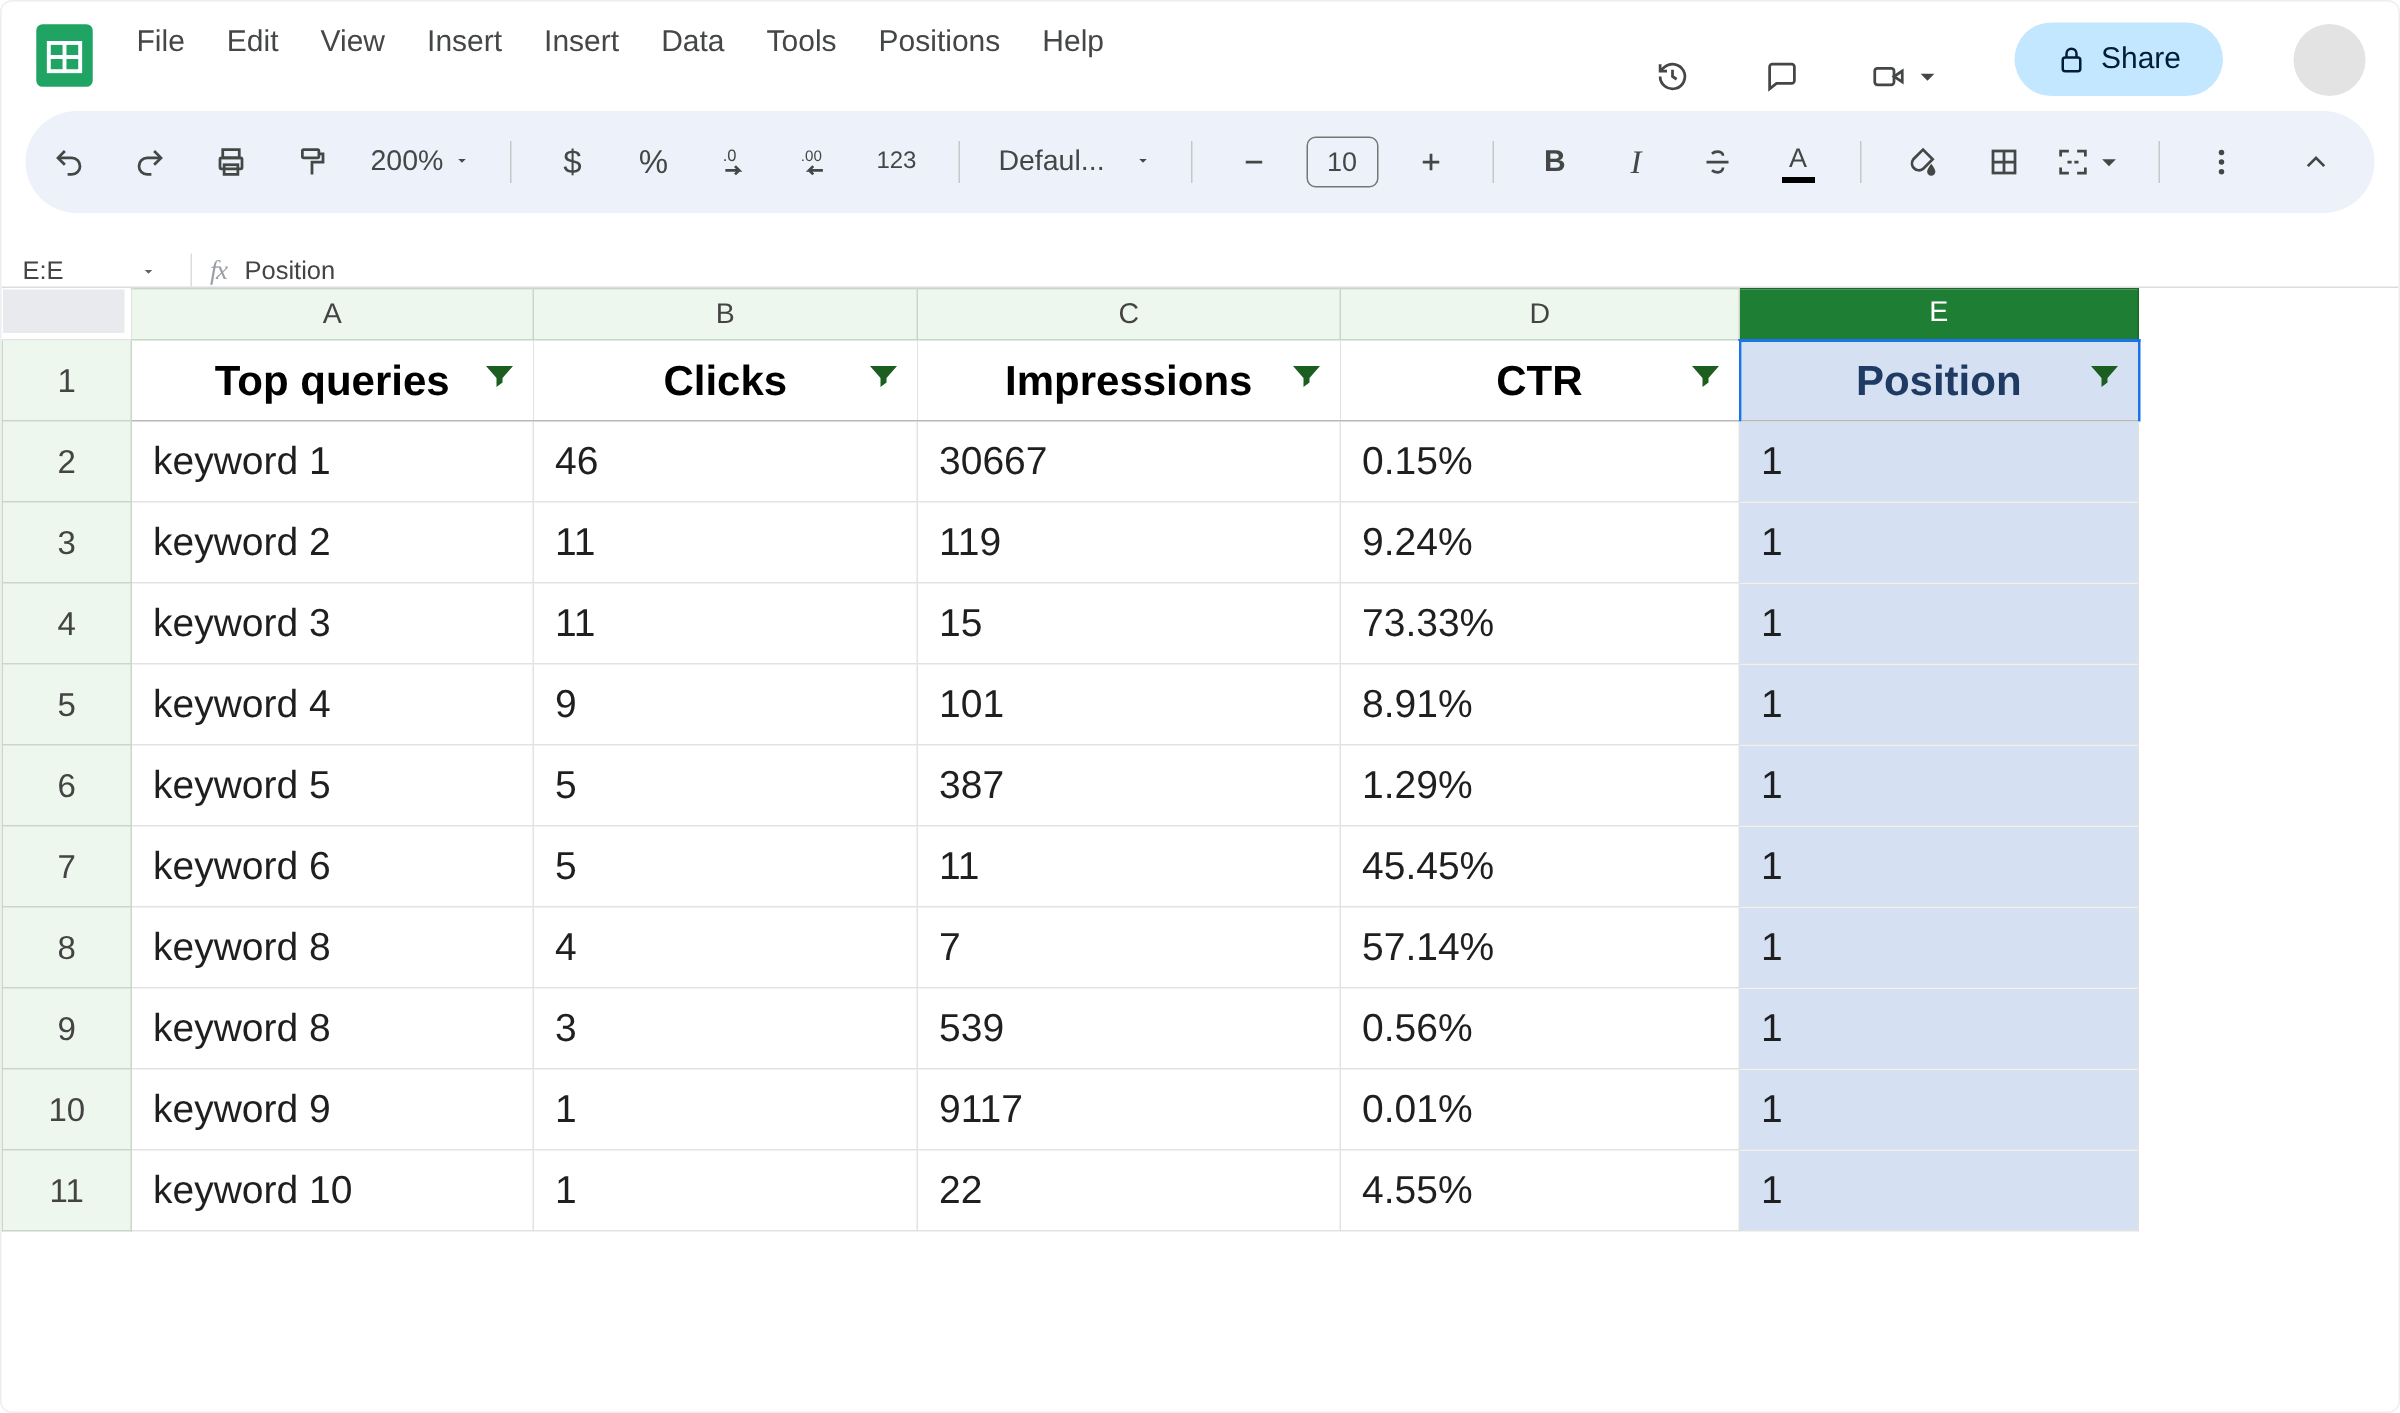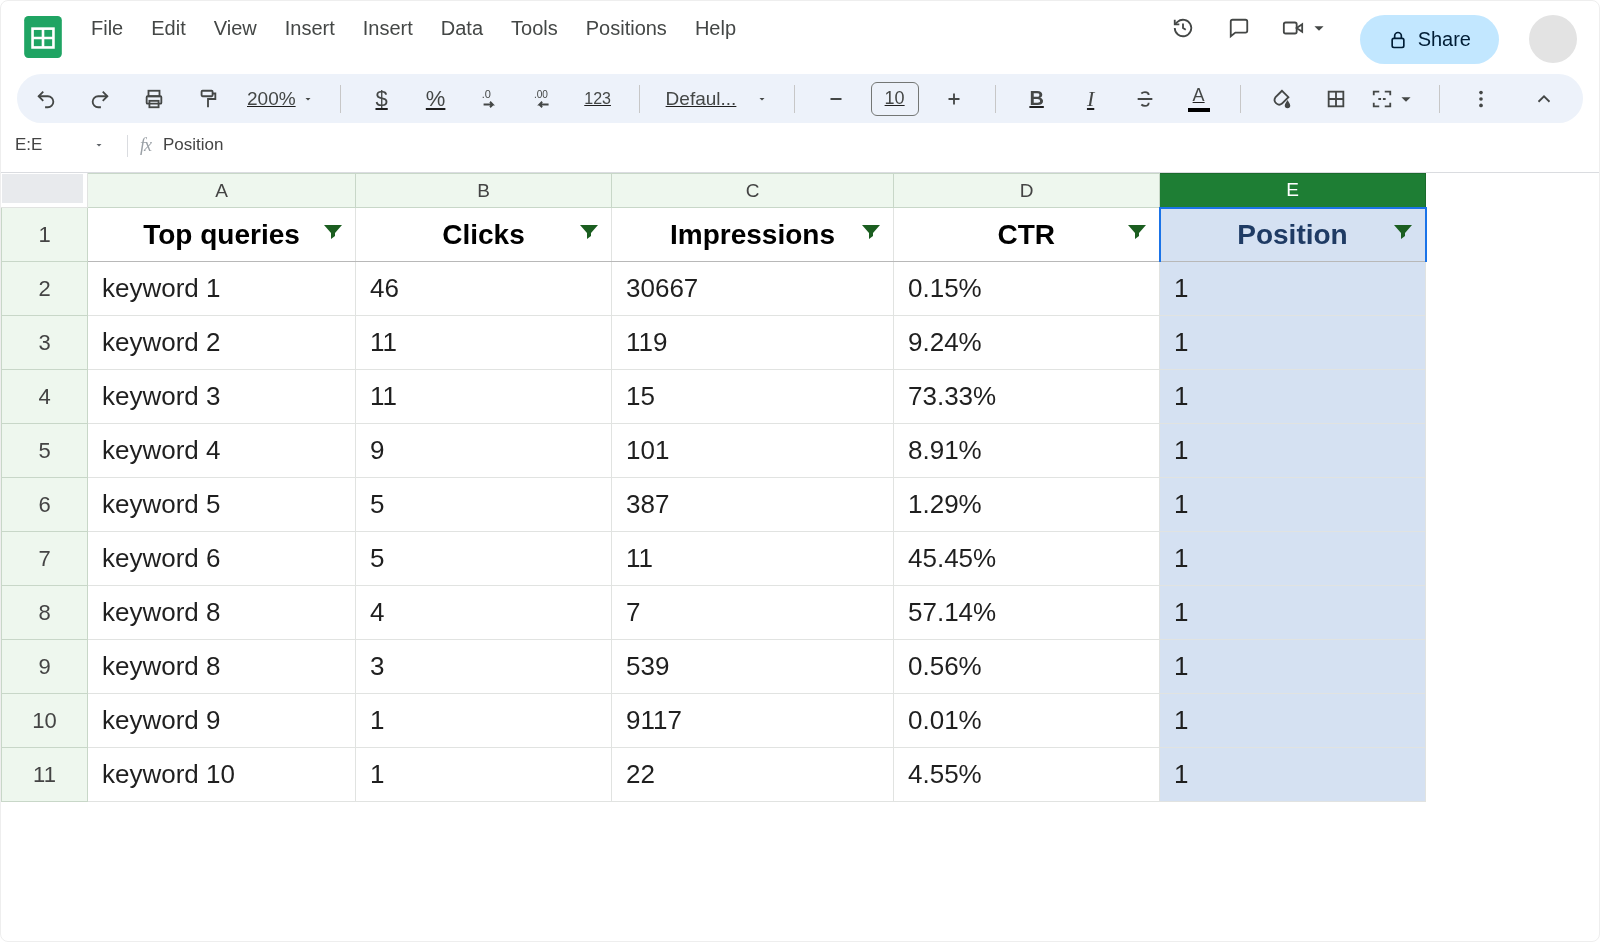--- a/index.html
+++ b/index.html
@@ -25,39 +25,39 @@
   .doc-icon {
     width:52px; height:52px; border-radius:4px; display:flex; align-items:center; justify-content:center; margin-top:2px; margin-right:10px;
   }
   .doc-icon svg { width:46px; height:46px; }
   .title-area { display:flex; flex-direction:column; flex:1; }
   .title-row { display:flex; align-items:center; gap:18px; height:30px; padding-top:2px;}
   .title { font-size:25px; color:#444746; padding:2px 4px; }
   .ico { display:inline-flex; align-items:center; justify-content:center; width:26px; height:26px; fill:#444746; color:#444746;}
   .menu-row { display:flex; gap:4px; margin-top:2px; }
   .menu-row span { font-size:20px; color:var(--menu-gray); padding:6px 12px; border-radius:4px; cursor:pointer;}
-  .right-controls { display:flex; align-items:flex-start; gap:30px; padding-top:6px; padding-right:6px;}
+  .right-controls { display:flex; align-items:flex-end; gap:47px; padding-top:6px; padding-right:6px;}
   .share-btn { background:var(--blue-share); border-radius:40px; padding:13px 28px; display:flex; align-items:center; gap:10px; font-size:20px; color:#001d35; font-weight:500; cursor:pointer;}
   .avatar { width:48px; height:48px; border-radius:50%; background:#e3e3e3; }
 
   
   .toolbar {
-    margin:10px 16px 0 16px; background:var(--toolbar-bg); border-radius:40px; height:49px;
-    display:flex; align-items:center; padding:0 10px; gap:16px;text-decoration:underline;
+    margin:10px 16px 0 16px; background:var(--toolbar-bg); border-radius:40px; height:68px;
+    display:flex; align-items:center; padding:0 10px; gap:16px;
   }
   .tbtn { width:38px; height:38px; display:flex; align-items:center; justify-content:center; border-radius:6px; cursor:pointer; color:#444746;}
   .tbtn svg, .ico svg { width:22px; height:22px; }
   .tsep { width:1px; height:28px; background:#c7c7c7; margin:0 6px;}
   .ttext { font-size:19px; color:#444746; padding:0 4px;}
   .fontbox { border:1px solid #747775; border-radius:6px; height:34px; min-width:48px; display:flex; align-items:center; justify-content:center; font-size:18px; color:#444746; padding:0 10px;}
   .chev { margin-left:6px; }
   .chev svg { width:12px; height:12px;}
 
   
-  .fbar { display:flex; align-items:flex-start; height:38px; border-bottom:1px solid #dadce0; margin-top:12px; padding-left:14px; font-size:17px; color:#444;}
+  .fbar { display:flex; align-items:flex-end; height:38px; border-bottom:1px solid #dadce0; margin-top:12px; padding-left:14px; font-size:17px; color:#444;}
   .fbar .namebox { min-width:100px; display:flex; align-items:center; justify-content:space-between; padding-right:10px;}
   .fbar .divider { width:1px; height:22px; background:#dadce0; margin:0 12px;}
   .fbar .fx { font-style:italic; font-family: serif; font-size:18px; color:#9aa0a6; letter-spacing:-1px; margin-right:12px;}
 
   
   .grid { position:relative; user-select:none; font-family: Arial, sans-serif;}
   table { border-collapse:collapse; table-layout:fixed; }
   .corner { width:86px; height:34px; background:#fff; border-right:1px solid var(--grid-border); border-bottom:1px solid var(--grid-border); position:relative;}
   .corner::after{content:""; position:absolute; left:0; right:4px; top:0; bottom:4px; background:#e8eaed;}
   th.colh { background:var(--header-bg); color:var(--header-text); font-weight:400; font-size:19px; height:34px; border:1px solid #c8d7c8; text-align:center;}

